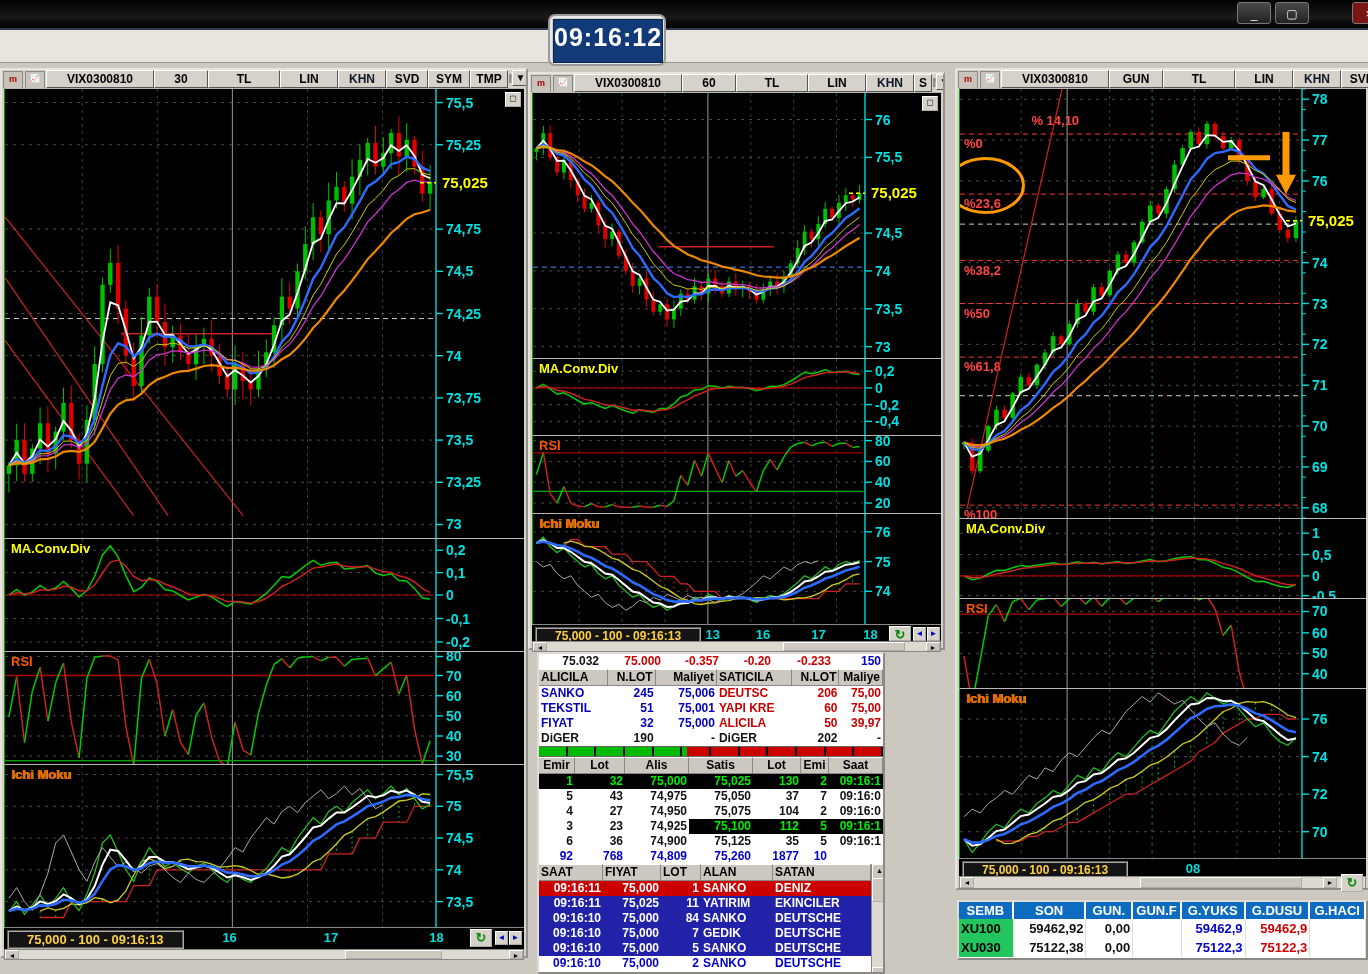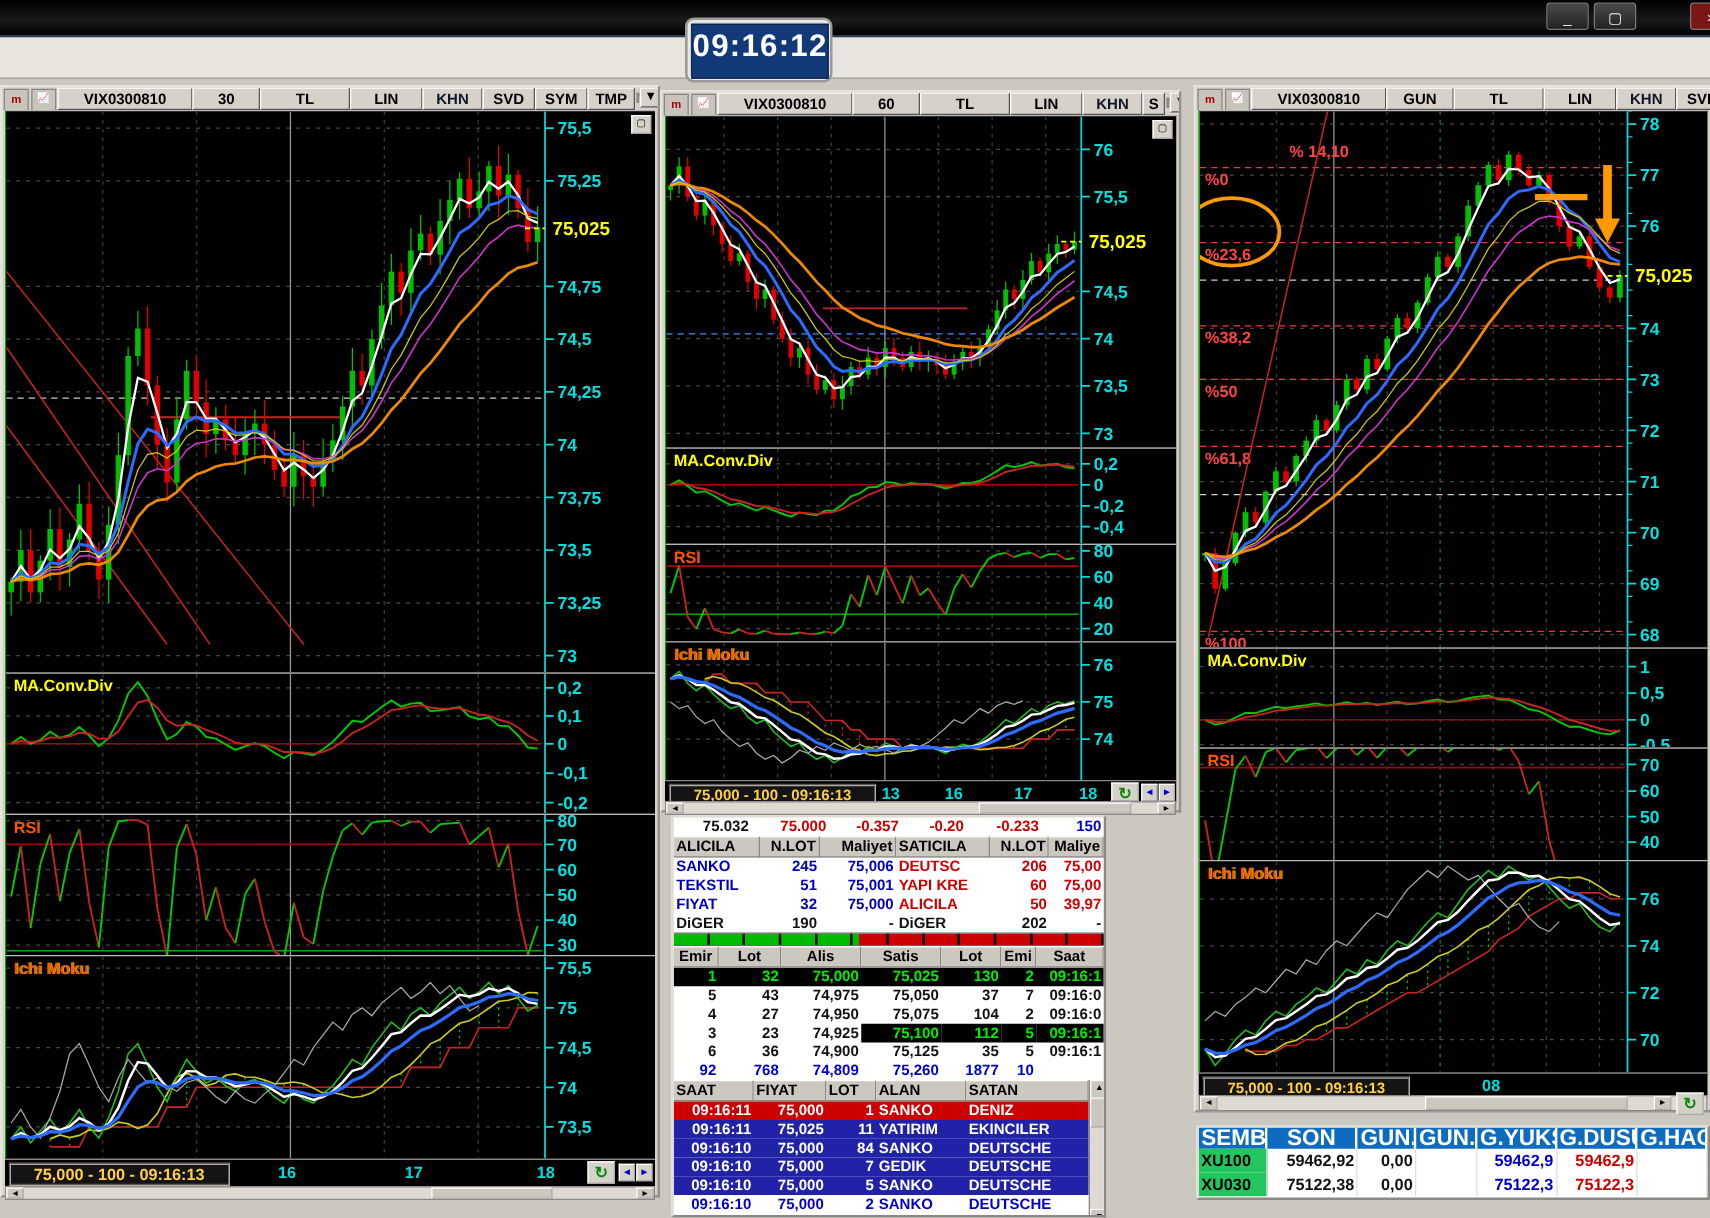--- a/index.html
+++ b/index.html
@@ -60,21 +60,21 @@
   .hl-full{background:#000;} .hl-full .cell{color:#00ee00!important;}
   .cell.hl{background:#000;color:#00ee00!important;}
   .tr-red{background:#cc0000;} .tr-red .cell{color:#fff!important;}
   .tr-blue{background:#2222a8;} .tr-blue .cell{color:#fff!important;}
   .vscroll{width:15px;background:#dedad2;border-left:1px solid #888;position:relative;flex:none;}
   .varrow{position:absolute;left:0;right:0;height:13px;background:#ccc8c0;border:1px outset #fff;
     font-size:7px;text-align:center;line-height:11px;}
   
   #quotes{position:absolute;left:957px;top:900px;width:411px;height:60px;background:#fff;
     border:2px outset #e0dcd4;box-sizing:border-box;overflow:hidden;font-weight:bold;}
-  #quotes .qh .cell{background:#0e6cc0;color:#fff;border-right:2px solid #fff;font-size:18px;line-height:17px;}
+  #quotes .qh .cell{background:#0e6cc0;color:#fff;border-right:2px solid #fff;font-size:13px;line-height:17px;}
   #quotes .qr .cell{font-size:13px;line-height:19px;border-right:1px solid #ddd;}
   #quotes .sym-cell{background:#22c55e;border-right:2px solid #fff;color:#000;}
   svg{display:block;}
 </style>
 </head>
 <body>
 
 <div id="titlebar">
   <button class="tbtn" style="left:1237px">_</button>
   <button class="tbtn" style="left:1275px">▢</button>

